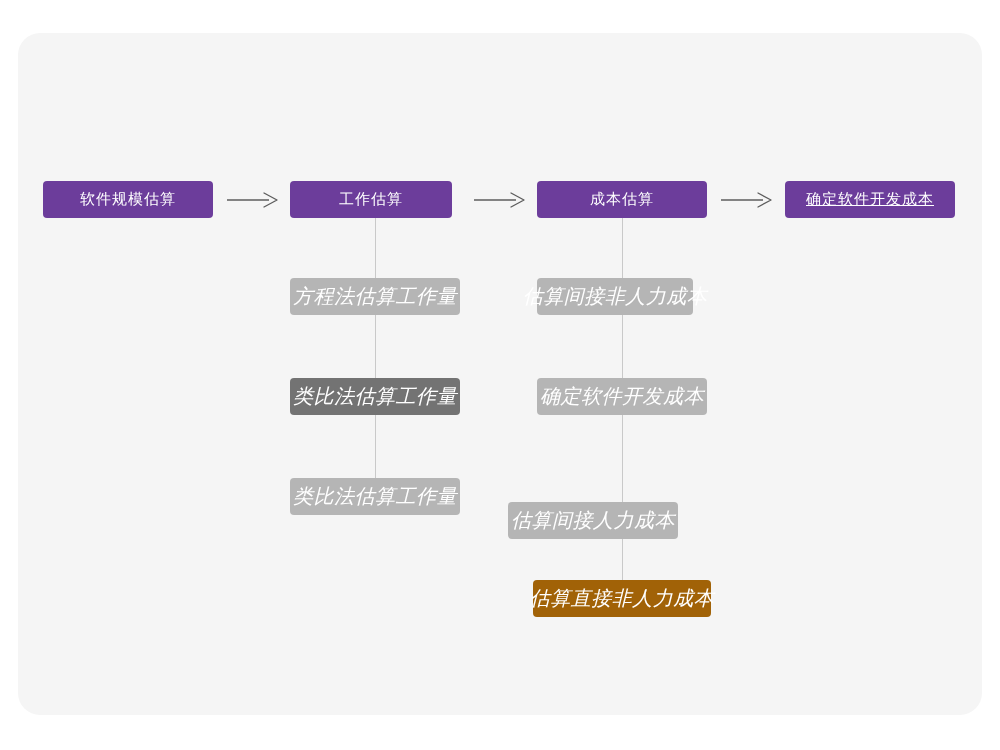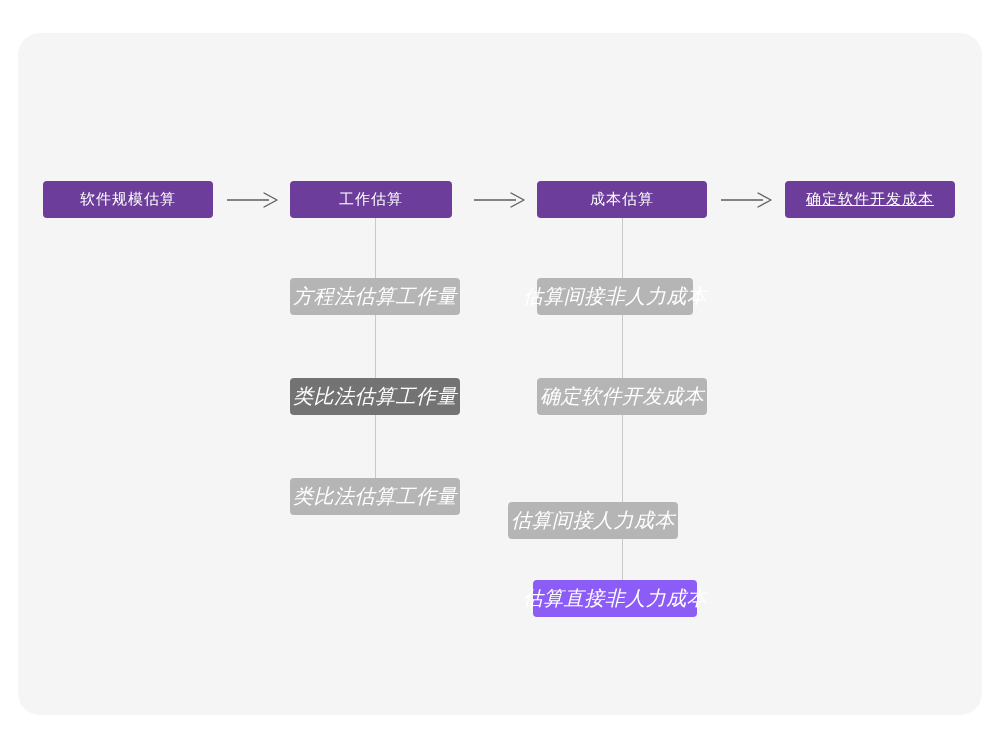--- a/index.html
+++ b/index.html
@@ -119,17 +119,17 @@
   <div id="nodes">
       <div class="node primary" style="left: 43px; top: 181px; width: 170px; background: rgb(108, 61, 155);">软件规模估算</div>
       <div class="node primary" style="left: 290px; top: 181px; width: 162px; background: rgb(108, 61, 155);">工作估算</div>
       <div class="node secondary" style="left: 290px; top: 278px; width: 170px; background: rgb(181, 181, 181);">方程法估算工作量</div>
       <div class="node secondary" style="left: 290px; top: 378px; width: 170px; background: #737373;">类比法估算工作量</div>
       <div class="node secondary" style="left: 290px; top: 478px; width: 170px; background: rgb(181, 181, 181);">类比法估算工作量</div>
       <div class="node primary" style="left: 537px; top: 181px; width: 170px; background: rgb(108, 61, 155); text-align: right;">成本估算</div>
       <div class="node secondary" style="left: 537px; top: 278px; width: 156px; background: rgb(181, 181, 181);">估算间接非人力成本</div>
       <div class="node secondary" style="left: 537px; top: 378px; width: 170px; background: rgb(181, 181, 181);">确定软件开发成本</div>
       <div class="node secondary" style="left: 508px; top: 478px; width: 170px; background: rgb(181, 181, 181); margin-top: 24px;">估算间接人力成本</div>
-      <div class="node secondary" style="left: 533px; top: 580px; width: 164px; background: #8b5cf6;">估算直接非人力成本</div>
+      <div class="node secondary" style="left: 533px; top: 580px; width: 178px; background: #a16207;">估算直接非人力成本</div>
       <div class="node primary" style="left: 785px; top: 181px; width: 170px; background: rgb(108, 61, 155); text-decoration: underline;">确定软件开发成本</div>
     </div>
 
 </div>
 
 </body></html>

